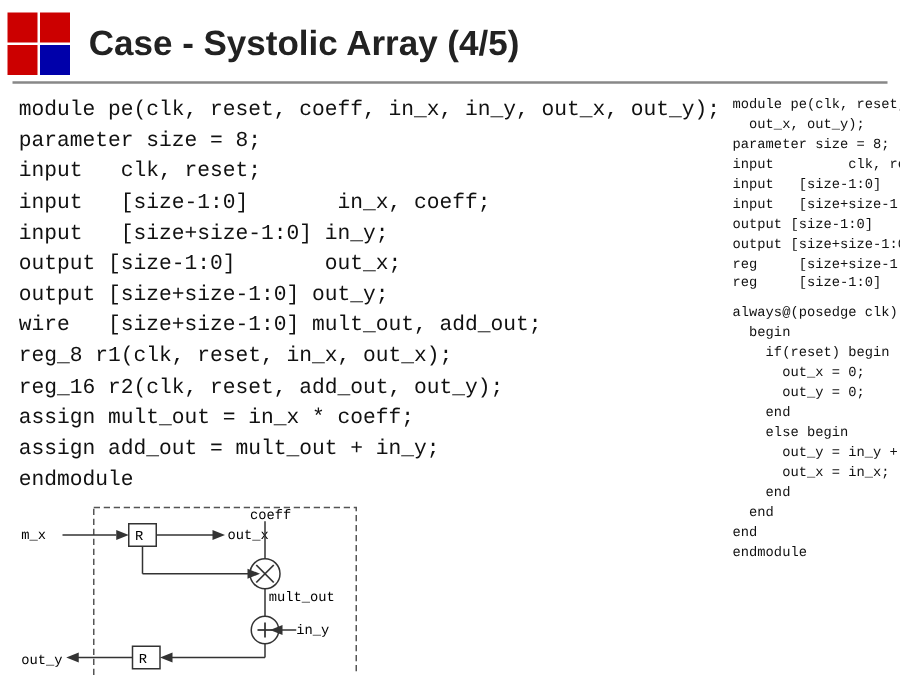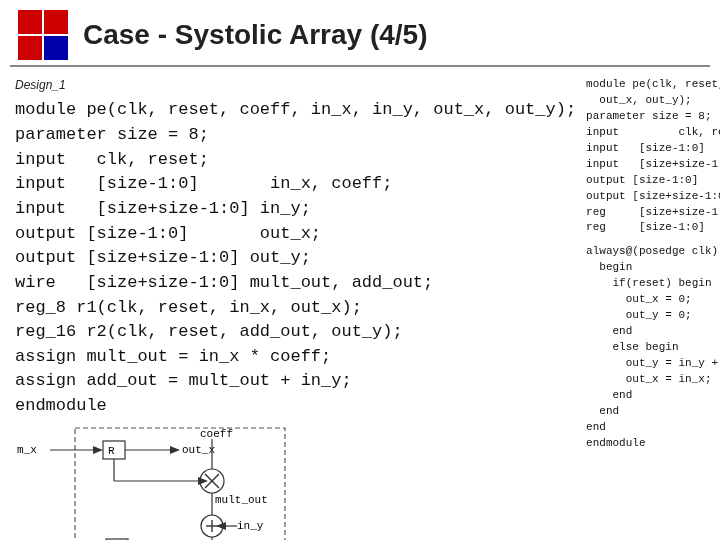--- a/index.html
+++ b/index.html
@@ -9,21 +9,21 @@
       background: #ffffff;
       font-family: Arial, sans-serif;
       overflow: hidden;
       position: relative;
     }
 
     
     .header {
       display: flex;
       align-items: center;
-      padding: 10px 20px 5px 18px;
+      padding: 10px 20px 5px 6px;
       gap: 15px;
     }
 
     .logo-box {
       width: 50px;
       height: 50px;
       position: relative;
       flex-shrink: 0;
     }
 
@@ -124,21 +124,20 @@
     <div class="sq4"></div>
   </div>
   <div class="title">Case - Systolic Array (4/5)</div>
 </div>
 
 <div style="height:2px; background:#888; margin: 0 10px 5px 10px;"></div>
 
 <div class="main">
 
   <div class="left-col">
-    <div class="design-label">Design_1</div>
     <div class="code-block">module pe(clk, reset, coeff, in_x, in_y, out_x, out_y);
 parameter size = 8;
 input   clk, reset;
 input   [size-1:0]       in_x, coeff;
 input   [size+size-1:0] in_y;
 output [size-1:0]       out_x;
 output [size+size-1:0] out_y;
 wire   [size+size-1:0] mult_out, add_out;
 reg_8 r1(clk, reset, in_x, out_x);
 reg_16 r2(clk, reset, add_out, out_y);

